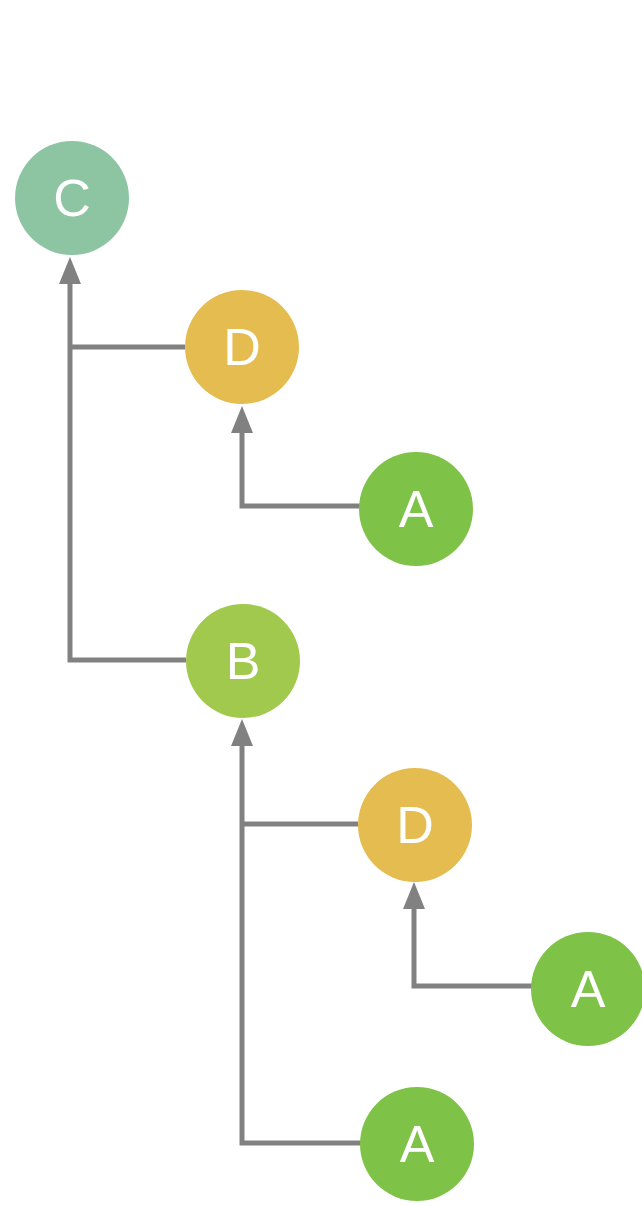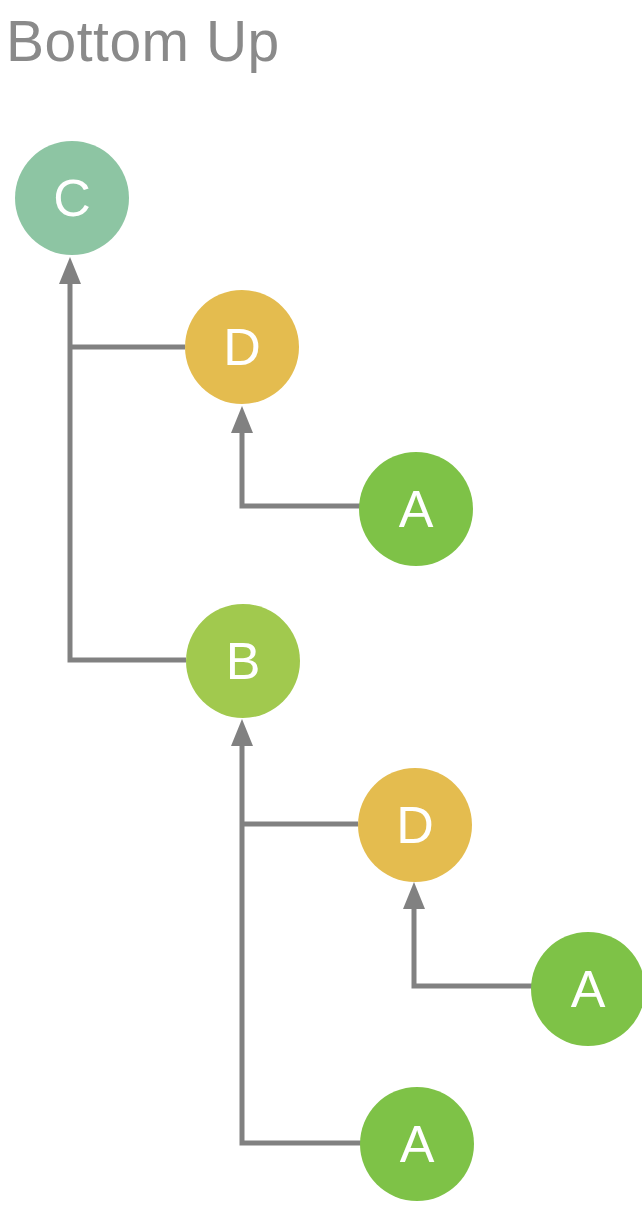--- a/index.html
+++ b/index.html
@@ -63,21 +63,20 @@
   .node-b  { left: 186px; top: 604px; }
   .node-d2 { left: 358px; top: 768px; }
   .node-a2 { left: 531px; top: 932px; }
   .node-a3 { left: 360px; top: 1087px; }
 </style>
 </head>
 <body>
 
 <div class="canvas">
 
-  <h1 class="title">Bottom Up</h1>
 
   <svg class="edges" viewBox="0 0 642 1206" xmlns="http://www.w3.org/2000/svg">
 
     <path class="edge-line" d="M 70 280 L 70 660 L 186 660"></path>
     <path class="edge-line" d="M 70 347 L 185 347"></path>
     <polygon class="arrowhead" points="70,257 59,284 81,284"></polygon>
 
     <path class="edge-line" d="M 360 506 L 242 506 L 242 429"></path>
     <polygon class="arrowhead" points="242,406 231,433 253,433"></polygon>
 

